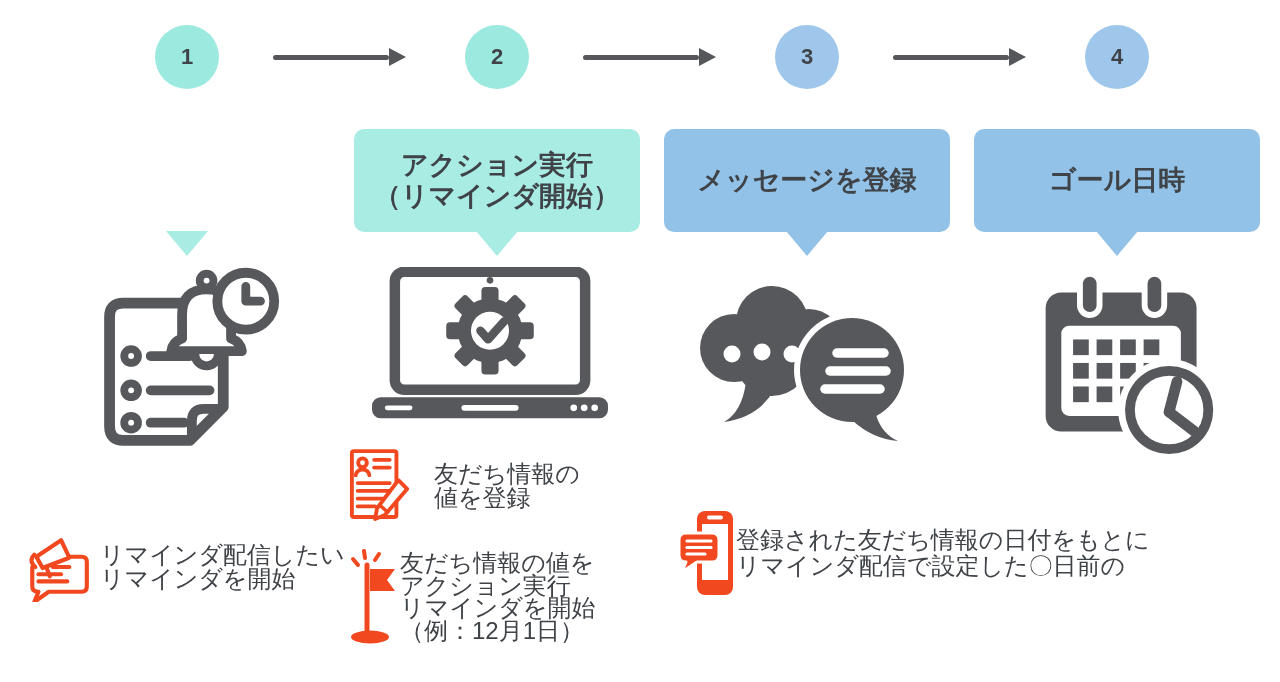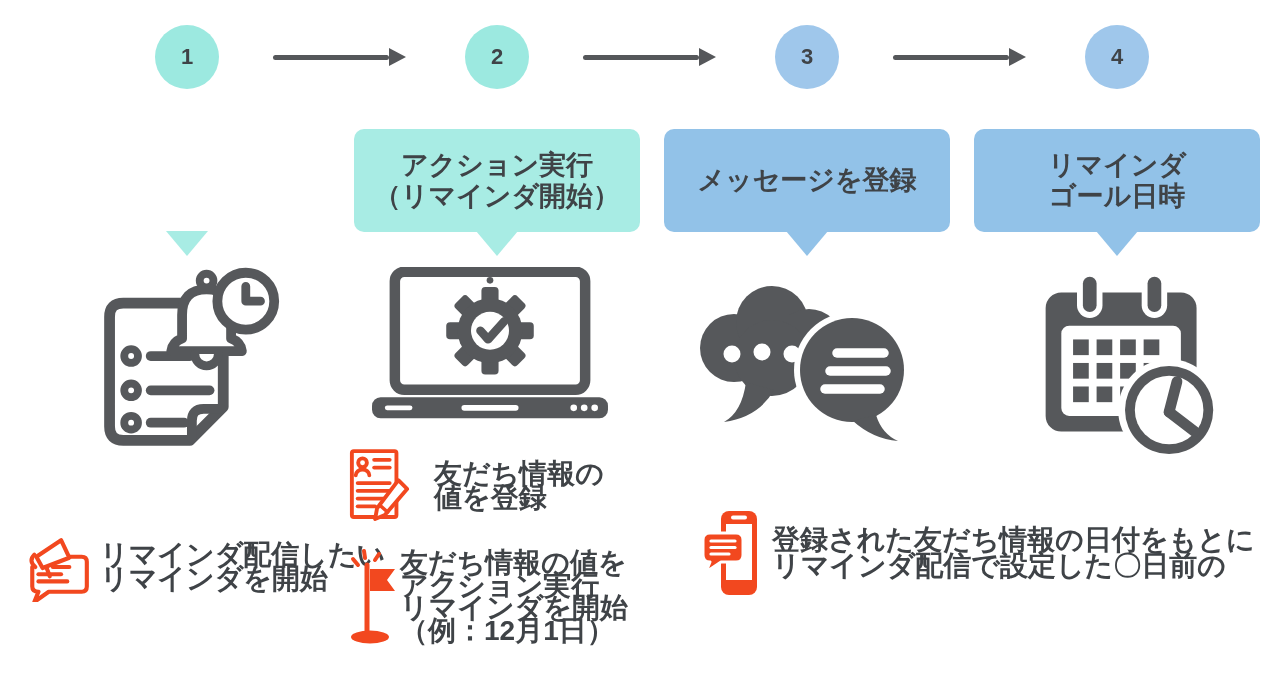--- a/index.html
+++ b/index.html
@@ -49,28 +49,28 @@
   .p1{left:166px}.p2{left:476px}.p3{left:786px}.p4{left:1096px}
   
   .big-icon{position:absolute;color:var(--icon-gray);}
   .i1{left:88px;top:260px}
   .i2{left:366px;top:267px}
   .i3{left:684px;top:270px}
   .i4{left:1028px;top:263px}
   
   .ann{position:absolute;display:flex;align-items:center;color:var(--accent-orange);}
   .ann-text{
-    font-weight:700;color:var(--text-dark);
-    font-size:28px;line-height:24.5px;white-space:nowrap;
+    font-weight:400;color:var(--text-dark);
+    font-size:24px;line-height:24.5px;white-space:nowrap;
   }
   .ann1{left:24px;top:532px;gap:8px}
   .ann2{left:348px;top:446px;gap:24px}
   .ann3{left:350px;top:549px;}
   .ann3 .ann-text{line-height:22.5px}
-  .ann4{left:696px;top:509px;gap:12px}
+  .ann4{left:672px;top:509px;}
   .ann4 .ann-text{line-height:26px}
 </style>
 </head>
 <body>
 
 <div class="canvas">
 
   <div class="step-circle theme-teal c1">
       <span>1</span>
     </div>
@@ -95,21 +95,20 @@
     <div>（リマインダ開始）</div>
   </div>
   <div class="pointer theme-teal p2"></div>
 
   <div class="title-box theme-blue b3">
     <div>メッセージを登録</div>
   </div>
   <div class="pointer theme-blue p3"></div>
 
   <div class="title-box theme-blue b4">
-    <div>リマインダ</div>
     <div>ゴール日時</div>
   </div>
   <div class="pointer theme-blue p4"></div>
 
   <svg class="big-icon i1" width="196" height="196" viewBox="0 0 200 200">
     <path d="M138,44 H36 Q22,44 22,58 V170 Q22,184 36,184 H104 L138,150 Z" fill="#FFFFFF" stroke="currentColor" stroke-width="11" stroke-linejoin="round"></path>
     <path d="M106,182 V164 Q106,152 118,152 H136" fill="none" stroke="currentColor" stroke-width="10" stroke-linecap="round" stroke-linejoin="round"></path>
     <g stroke="currentColor" stroke-width="10" stroke-linecap="round">
       <line x1="64" y1="98" x2="104" y2="98"></line>
       <line x1="64" y1="133" x2="124" y2="133"></line>

